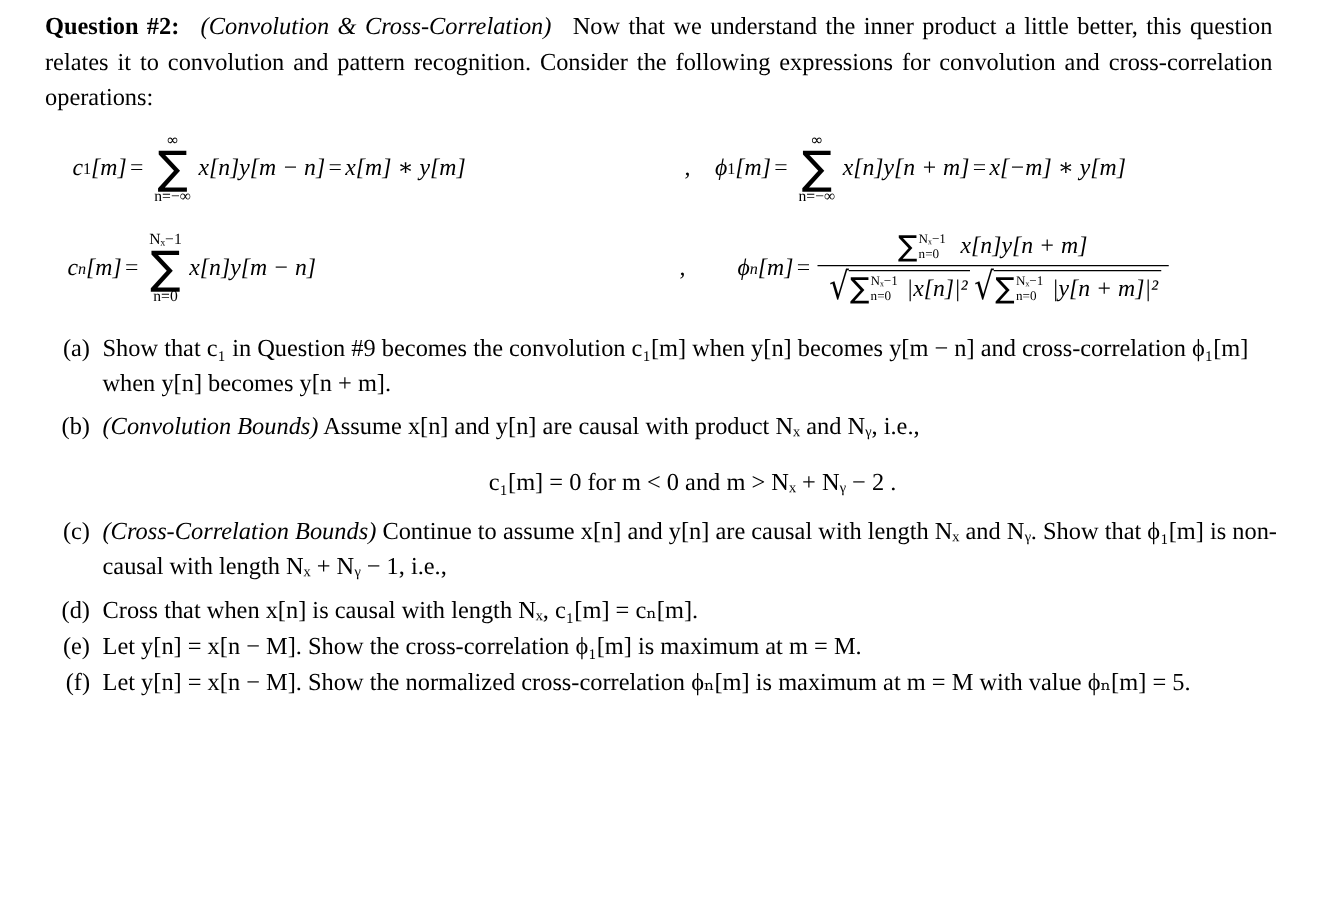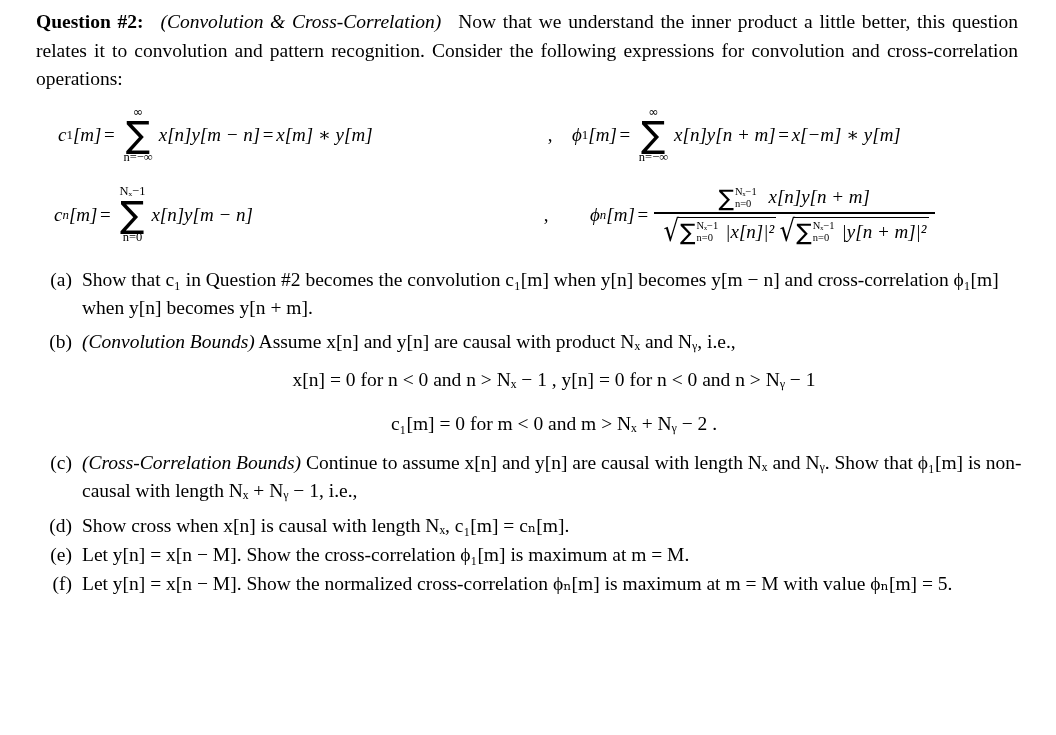--- a/index.html
+++ b/index.html
@@ -315,47 +315,46 @@
         </span>
       </div>
     </div>
   </div>
 
   <div class="list">
 
     <div class="item item-gap-a">
       <div class="marker">(a)</div>
       <div class="body">
-        <span>Show that c₁ in Question #2 becomes the convolution c₁[m] when y[n] becomes y[m − n] and</span>
+        <span>Show that c₁ in Question #9 becomes the convolution c₁[m] when y[n] becomes y[m − n] and</span>
         <span>cross-correlation ϕ₁[m] when y[n] becomes y[n + m].</span>
       </div>
     </div>
 
     <div class="item item-gap-b">
       <div class="marker">(b)</div>
       <div class="body">
         <span class="ital">(Convolution Bounds)</span>
         <span>Assume x[n] and y[n] are causal with product Nₓ and Nᵧ, i.e.,</span>
-        <div class="disp disp-b1">x[n] = 0 for n &lt; 0 and n &gt; Nₓ − 1 , y[n] = 0 for n &lt; 0 and n &gt; Nᵧ − 1</div>
         <div class="disp disp-b2">c₁[m] = 0 for m &lt; 0 and m &gt; Nₓ + Nᵧ − 2 .</div>
       </div>
     </div>
 
     <div class="item item-gap-c">
       <div class="marker">(c)</div>
       <div class="body">
         <span class="ital">(Cross-Correlation Bounds)</span>
         <span>Continue to assume x[n] and y[n] are causal with length Nₓ and</span>
         <span>Nᵧ. Show that ϕ₁[m] is non-causal with length Nₓ + Nᵧ − 1, i.e.,</span>
       </div>
     </div>
 
     <div class="item item-gap-d">
       <div class="marker">(d)</div>
-      <div class="body">Show cross when x[n] is causal with length Nₓ, c₁[m] = cₙ[m].</div>
+      <div class="body">Cross that when x[n] is causal with length Nₓ, c₁[m] = cₙ[m].</div>
     </div>
 
     <div class="item item-gap-e">
       <div class="marker">(e)</div>
       <div class="body">Let y[n] = x[n − M]. Show the cross-correlation ϕ₁[m] is maximum at m = M.</div>
     </div>
 
     <div class="item">
       <div class="marker">(f)</div>
       <div class="body">

